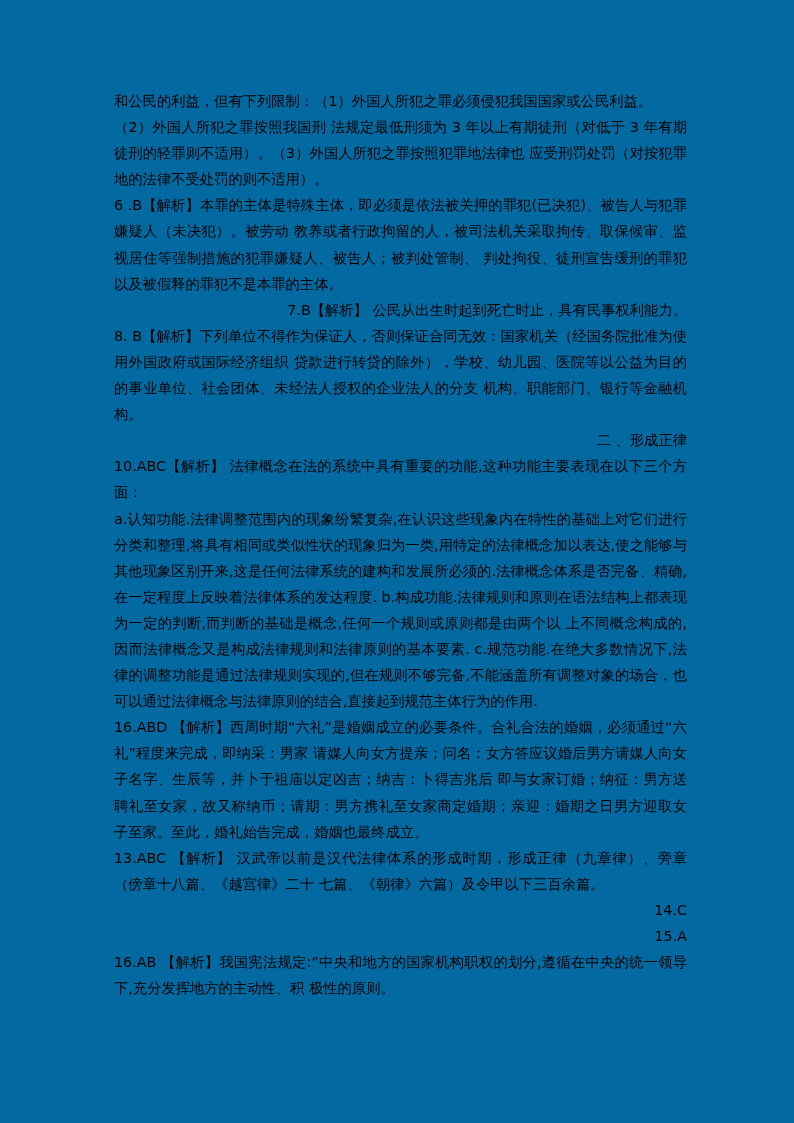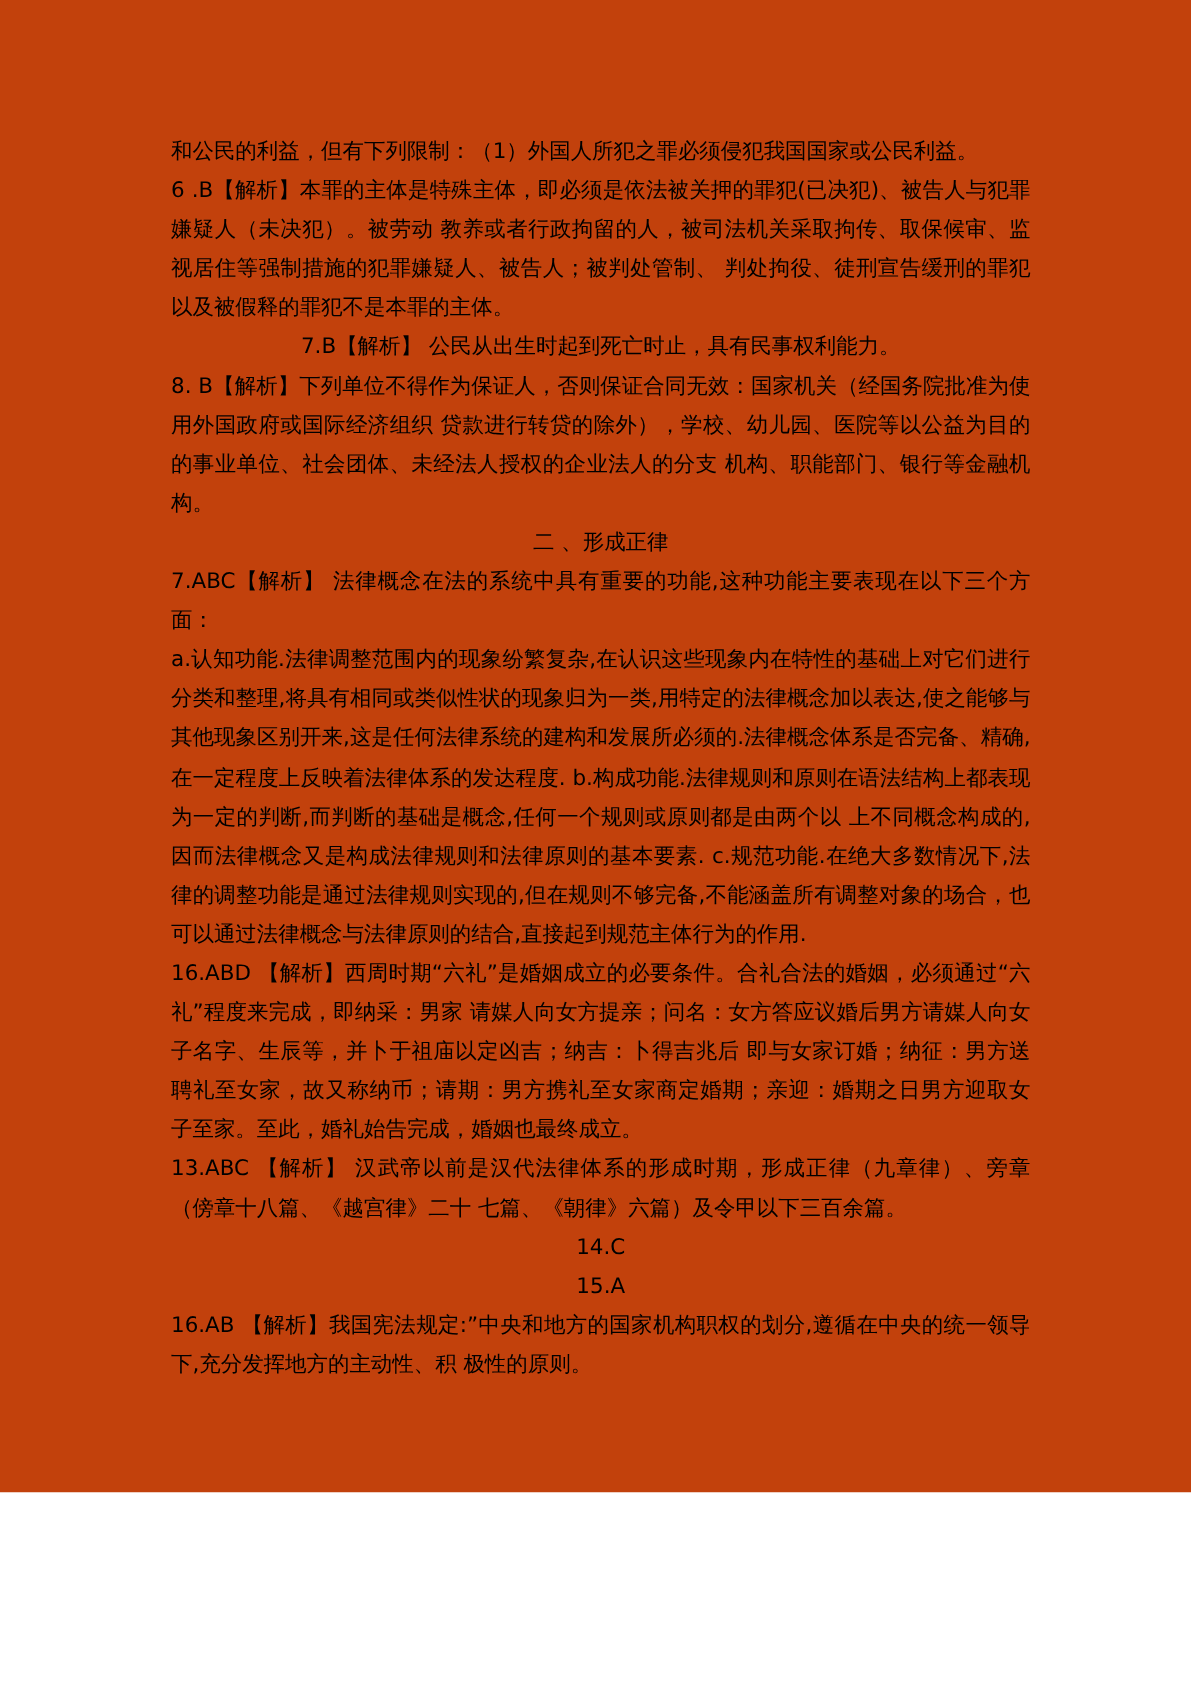--- a/index.html
+++ b/index.html
@@ -6,22 +6,22 @@
     margin: 0;
     padding: 0;
     background: #ffffff;
   }
   body {
     font-family: "DejaVu Sans", "Liberation Sans", sans-serif;
   }
   .page {
     position: relative;
     width: 794px;
-    height: 995px;
-    background: #c2410c;
+    height: 1123px;
+    background: #0369a1;
     overflow: hidden;
     box-sizing: border-box;
   }
   .content {
     position: absolute;
     left: 114px;
     top: 88px;
     width: 573px;
   }
   
@@ -35,42 +35,43 @@
     text-justify: inter-character;
     word-break: break-all;
     letter-spacing: 0;
   }
   
   .para.dense {
     line-height: 26.1px;
   }
   
   .para.single {
-    text-align: center;
+    text-align: right;
   }
 </style>
 </head>
 <body>
 
 <div class="page">
   <div class="content">
 
     <p class="para">和公民的利益，但有下列限制：（1）外国人所犯之罪必须侵犯我国国家或公民利益。</p>
 
+    <p class="para">（2）外国人所犯之罪按照我国刑 法规定最低刑须为 3 年以上有期徒刑（对低于 3 年有期徒刑的轻罪则不适用）。（3）外国人所犯之罪按照犯罪地法律也 应受刑罚处罚（对按犯罪地的法律不受处罚的则不适用）。</p>
 
     <p class="para">6 .B【解析】本罪的主体是特殊主体，即必须是依法被关押的罪犯(已决犯)、被告人与犯罪嫌疑人（未决犯）。被劳动 教养或者行政拘留的人，被司法机关采取拘传、取保候审、监视居住等强制措施的犯罪嫌疑人、被告人；被判处管制、 判处拘役、徒刑宣告缓刑的罪犯以及被假释的罪犯不是本罪的主体。</p>
 
     <p class="para single">7.B【解析】 公民从出生时起到死亡时止，具有民事权利能力。</p>
 
     <p class="para">8. B【解析】下列单位不得作为保证人，否则保证合同无效：国家机关（经国务院批准为使用外国政府或国际经济组织 贷款进行转贷的除外），学校、幼儿园、医院等以公益为目的的事业单位、社会团体、未经法人授权的企业法人的分支 机构、职能部门、银行等金融机构。</p>
 
     <p class="para single">二 、形成正律</p>
 
 
-    <p class="para">7.ABC【解析】 法律概念在法的系统中具有重要的功能,这种功能主要表现在以下三个方面：</p>
+    <p class="para">10.ABC【解析】 法律概念在法的系统中具有重要的功能,这种功能主要表现在以下三个方面：</p>
 
     <p class="para dense">a.认知功能.法律调整范围内的现象纷繁复杂,在认识这些现象内在特性的基础上对它们进行分类和整理,将具有相同或类似性状的现象归为一类,用特定的法律概念加以表达,使之能够与其他现象区别开来,这是任何法律系统的建构和发展所必须的.法律概念体系是否完备、精确,在一定程度上反映着法律体系的发达程度. b.构成功能.法律规则和原则在语法结构上都表现为一定的判断,而判断的基础是概念,任何一个规则或原则都是由两个以 上不同概念构成的,因而法律概念又是构成法律规则和法律原则的基本要素. c.规范功能.在绝大多数情况下,法律的调整功能是通过法律规则实现的,但在规则不够完备,不能涵盖所有调整对象的场合，也可以通过法律概念与法律原则的结合,直接起到规范主体行为的作用.</p>
 
     <p class="para">16.ABD 【解析】西周时期“六礼”是婚姻成立的必要条件。合礼合法的婚姻，必须通过“六礼”程度来完成，即纳采：男家 请媒人向女方提亲；问名：女方答应议婚后男方请媒人向女子名字、生辰等，并卜于祖庙以定凶吉；纳吉：卜得吉兆后 即与女家订婚；纳征：男方送聘礼至女家，故又称纳币；请期：男方携礼至女家商定婚期；亲迎：婚期之日男方迎取女 子至家。至此，婚礼始告完成，婚姻也最终成立。</p>
 
 
     <p class="para">13.ABC 【解析】 汉武帝以前是汉代法律体系的形成时期，形成正律（九章律）、旁章（傍章十八篇、《越宫律》二十 七篇、《朝律》六篇）及令甲以下三百余篇。</p>
 
     <p class="para single">14.C</p>
 

